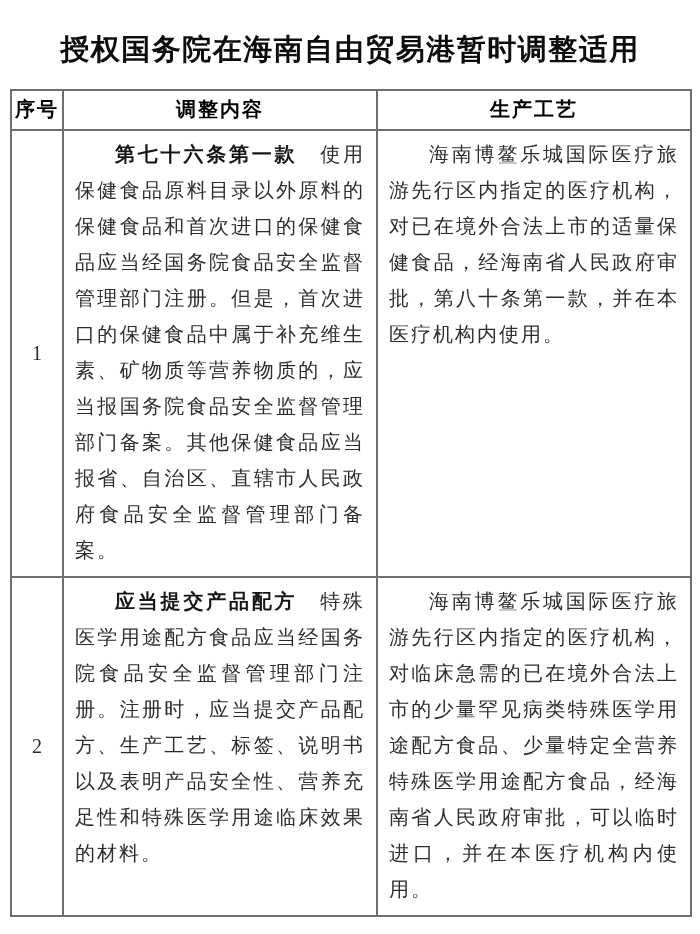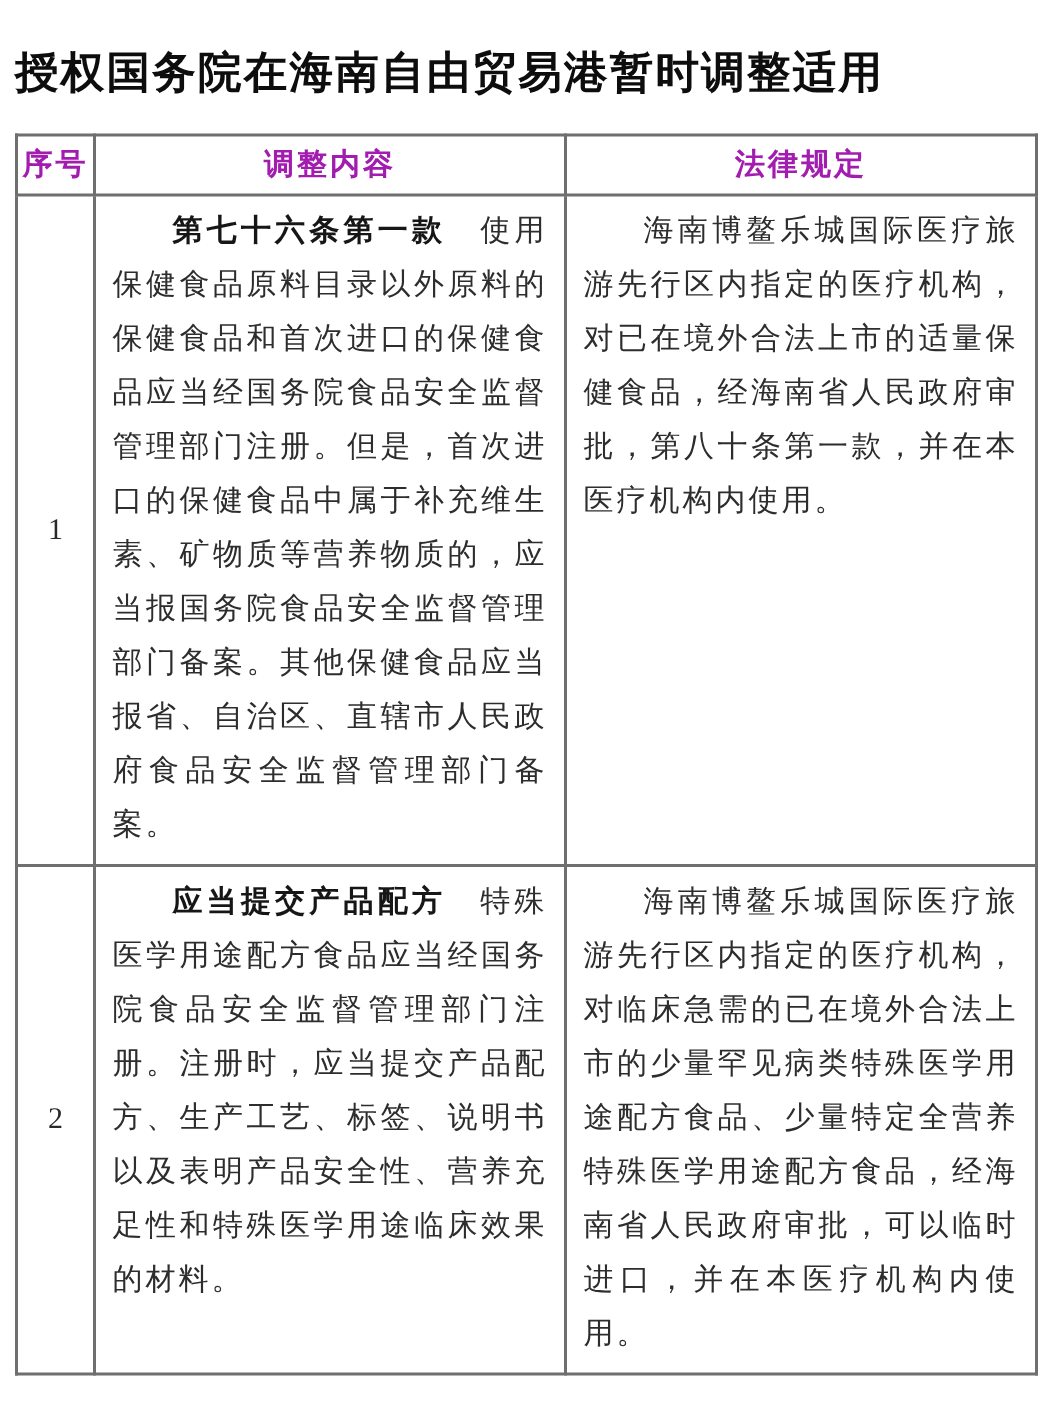--- a/index.html
+++ b/index.html
@@ -18,20 +18,21 @@
     box-sizing: border-box;
     width: 700px;
     height: 934px;
     padding: 24px 10px 0 10px;
   }
   .doc-title {
     margin: 0;
     font-size: 29px;
     font-weight: bold;
     color: #0d0d0d;
+    text-align: center;
     line-height: 50px;
     letter-spacing: 1.5px;
     font-family: "Liberation Serif", "DejaVu Serif", serif;
   }
   .title-line { display: block; white-space: nowrap; }
 
   table.law-table {
     width: 680px;
     margin: 15px auto 0 auto;
     border-collapse: collapse;
@@ -43,21 +44,21 @@
 
   .law-table th,
   .law-table td {
     border: 2px solid #6f6f6f;
     box-sizing: border-box;
   }
   .law-table th {
     font-family: "Liberation Sans", "DejaVu Sans", sans-serif;
     font-weight: bold;
     font-size: 20px;
-    color: #a21caf;
+    color: #000000;
     text-align: center;
     padding: 5px 0 6px 0;
     letter-spacing: 2px;
     background: #ffffff;
   }
   td.cell-no {
     text-align: center;
     vertical-align: middle;
     font-size: 20px;
     color: #2a2a2a;
@@ -98,21 +99,21 @@
   <table class="law-table">
     <colgroup>
       <col class="col-no">
       <col class="col-law">
       <col class="col-adj">
     </colgroup>
     <thead>
       <tr>
         <th>序号</th>
         <th>调整内容</th>
-        <th>法律规定</th>
+        <th>生产工艺</th>
       </tr>
     </thead>
     <tbody>
       <tr>
         <td class="cell-no">1</td>
         <td class="cell-text">
           <p class="para"><b class="lead">第七十六条第一款</b><span class="gap"></span><span>使用保健食品原料目录以外原料的保健食品和首次进口的保健食品应当经国务院食品安全监督管理部门注册。但是，首次进口的保健食品中属于补充维生素、矿物质等营养物质的，应当报国务院食品安全监督管理部门备案。其他保健食品应当报省、自治区、直辖市人民政府食品安全监督管理部门备案。</span></p>
         </td>
         <td class="cell-text">
           <p class="para">海南博鳌乐城国际医疗旅游先行区内指定的医疗机构，对已在境外合法上市的适量保健食品，经海南省人民政府审批，第八十条第一款，并在本医疗机构内使用。</p>

